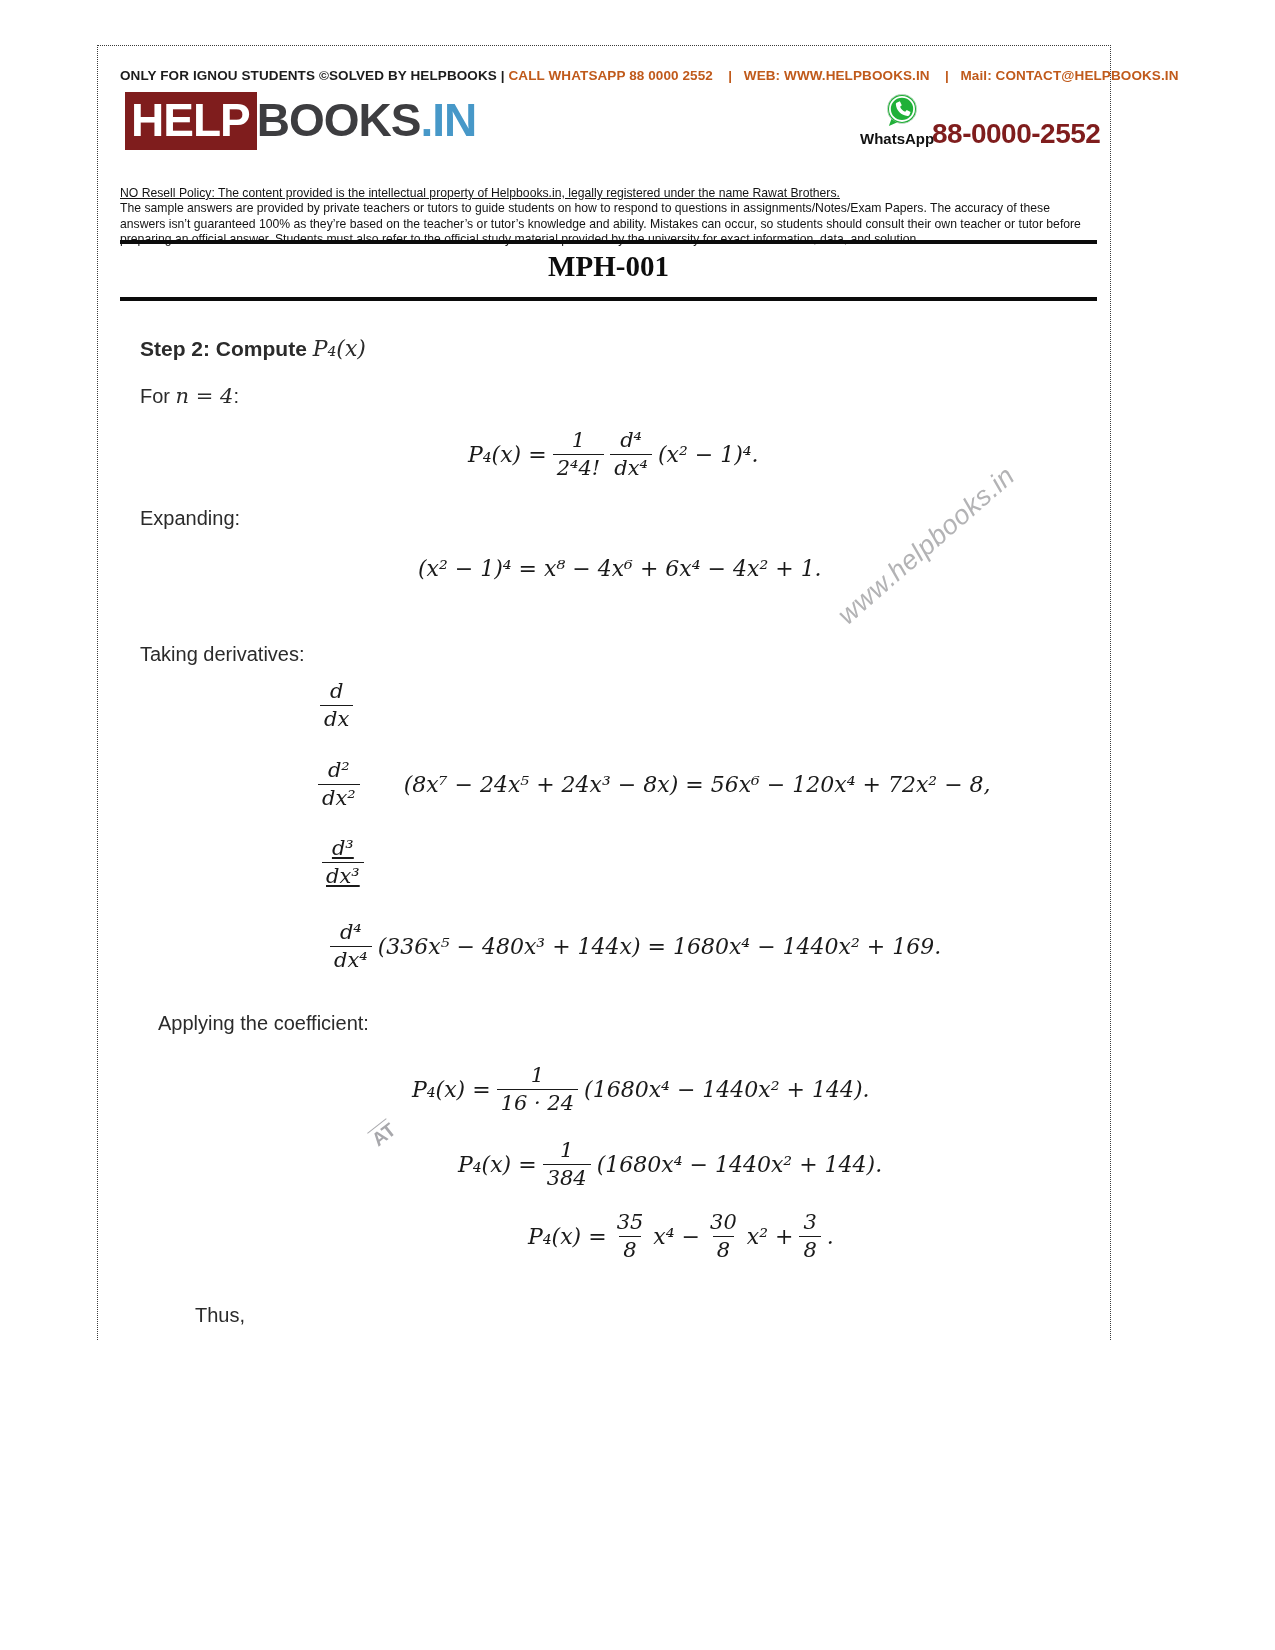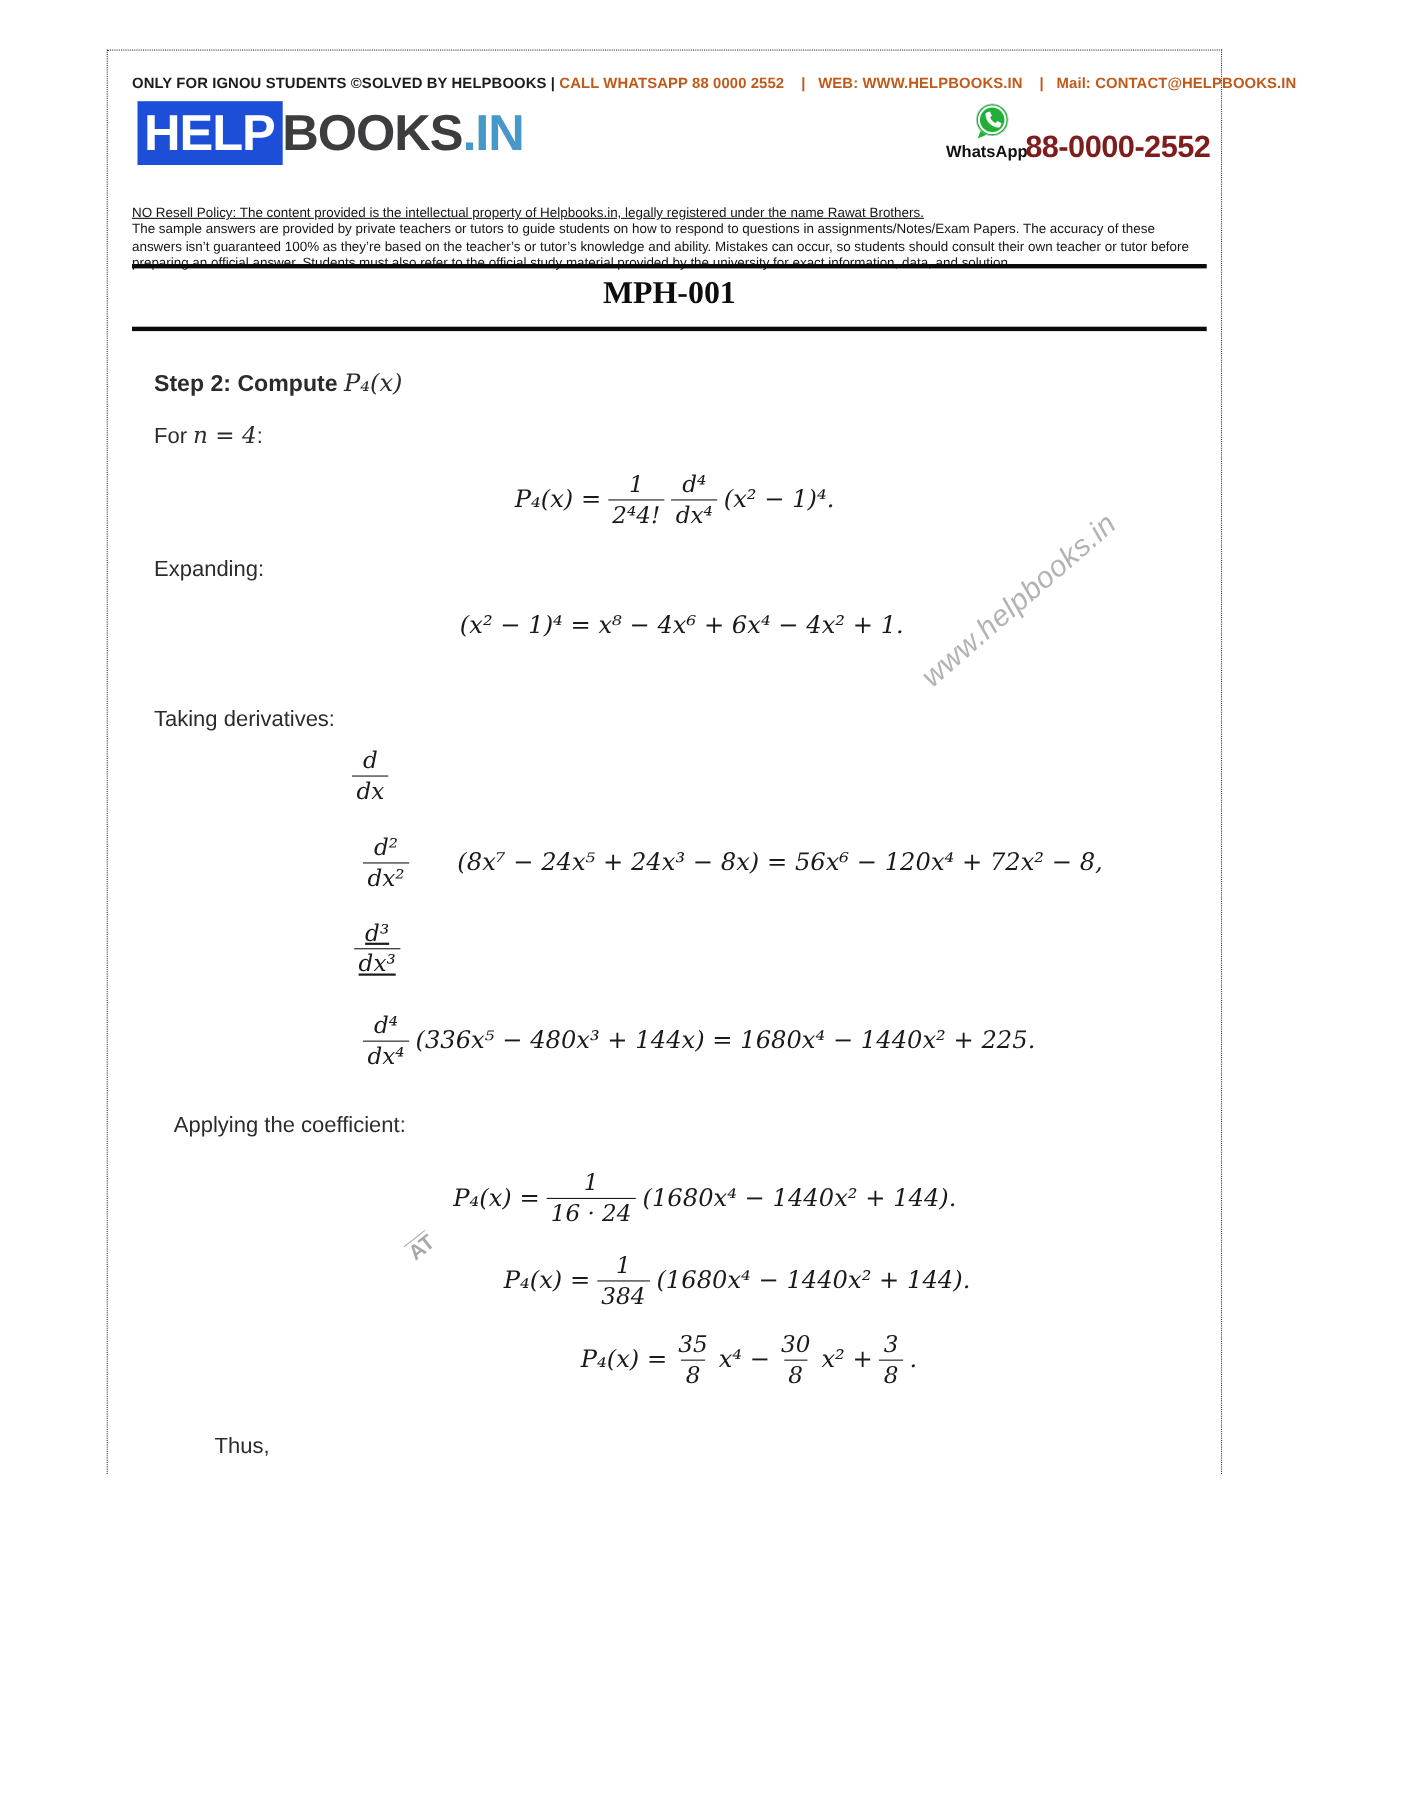--- a/index.html
+++ b/index.html
@@ -7,21 +7,21 @@
   .page { position:relative; width:1275px; height:1340px; background:#ffffff; overflow:hidden; }
   .page-border { position:absolute; left:97px; top:45px; width:1014px; height:1553px;
                  border:1.5px dotted #3a3a3a; pointer-events:none; }
 
   
   .info-line { position:absolute; left:120px; top:68px; width:978px; font-size:13.5px;
                font-weight:600; white-space:nowrap; color:#1c1c1c; letter-spacing:0.1px; }
   .info-line .orange { color:#C05A1B; }
   .logo { position:absolute; left:125px; top:92px; font-weight:bold; font-size:46px;
           letter-spacing:-1px; white-space:nowrap; }
-  .logo .help { background:#1d4ed8; color:#ffffff; padding:1px 7px 3px 6px; display:inline-block; }
+  .logo .help { background:#7f1d1d; color:#ffffff; padding:1px 7px 3px 6px; display:inline-block; }
   .logo .books { color:#3d3d40; }
   .logo .dotin { color:#4798C8; }
   .wa-label { position:absolute; left:860px; top:130px; font-size:15px; font-weight:bold; color:#111; }
   .wa-number { position:absolute; left:932px; top:118px; font-size:28px; font-weight:bold;
                color:#7f1d1d; letter-spacing:-0.5px;text-align:center; }
   .wa-icon { position:absolute; left:884px; top:92px; }
 
   
   .disclaimer { position:absolute; left:120px; top:166px; width:978px; font-size:12.2px;
                 line-height:15.4px; color:#141414;margin-top:20px; }
@@ -122,41 +122,41 @@
 
   <div class="lbl" style="left:140px; top:643px;">Taking derivatives:</div>
 
   <div class="eq" style="left:320px; top:679px;">
     <span class="frac">
       <span class="num">d</span>
       <span class="den">dx</span>
     </span>
   </div>
 
-  <div class="eq" style="left:330px; top:758px;gap:44px;">
+  <div class="eq" style="left:318px; top:758px;gap:44px;">
     <span class="frac">
       <span class="num">d²</span>
       <span class="den">dx²</span>
     </span>
     <span>(8x⁷ − 24x⁵ + 24x³ − 8x) = 56x⁶ − 120x⁴ + 72x² − 8,</span>
   </div>
 
   <div class="eq" style="left:322px; top:836px;text-decoration:underline;">
     <span class="frac">
       <span class="num">d³</span>
       <span class="den">dx³</span>
     </span>
   </div>
 
   <div class="eq" style="left:330px; top:920px;">
     <span class="frac">
       <span class="num">d⁴</span>
       <span class="den">dx⁴</span>
     </span>
-    <span>(336x⁵ − 480x³ + 144x) = 1680x⁴ − 1440x² + 225.</span>
+    <span>(336x⁵ − 480x³ + 144x) = 1680x⁴ − 1440x² + 169.</span>
   </div>
 
   <div class="lbl" style="left:158px; top:1012px;">Applying the coefficient:</div>
 
   <div class="eq" style="left:412px; top:1063px;">
     <span>P₄(x) =</span>
     <span class="frac">
       <span class="num">1</span>
       <span class="den">16 · 24</span>
     </span>

